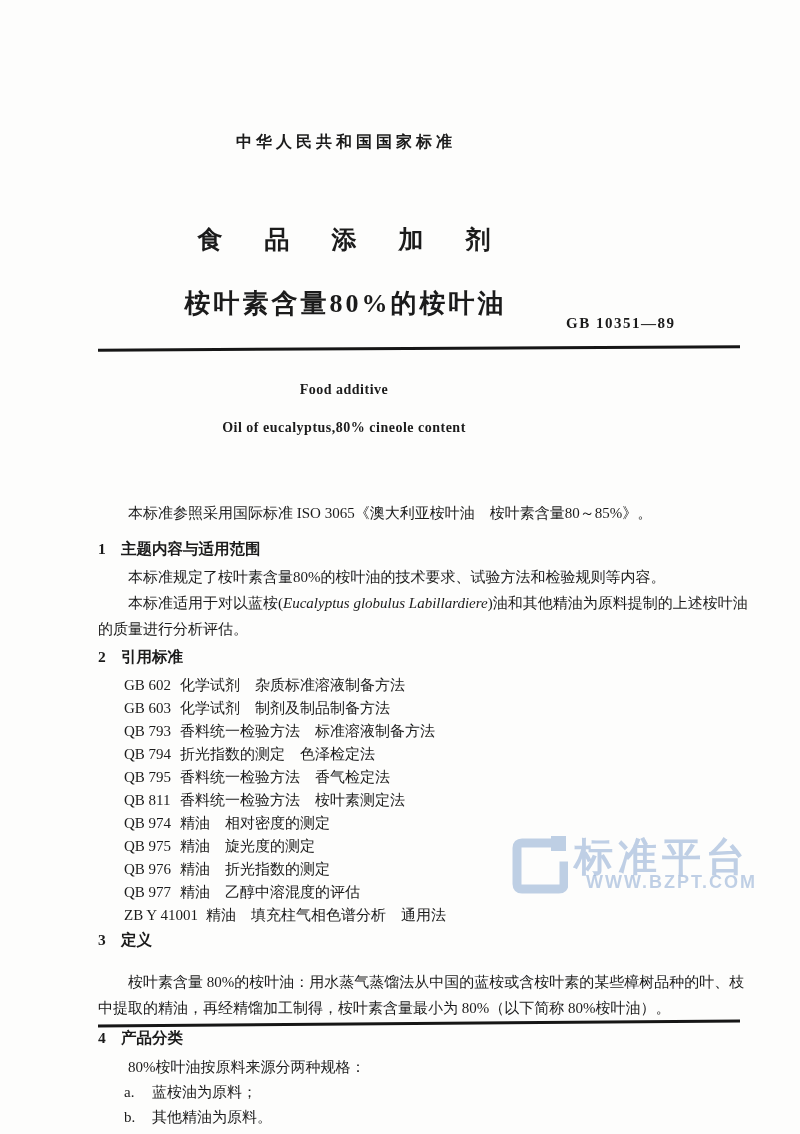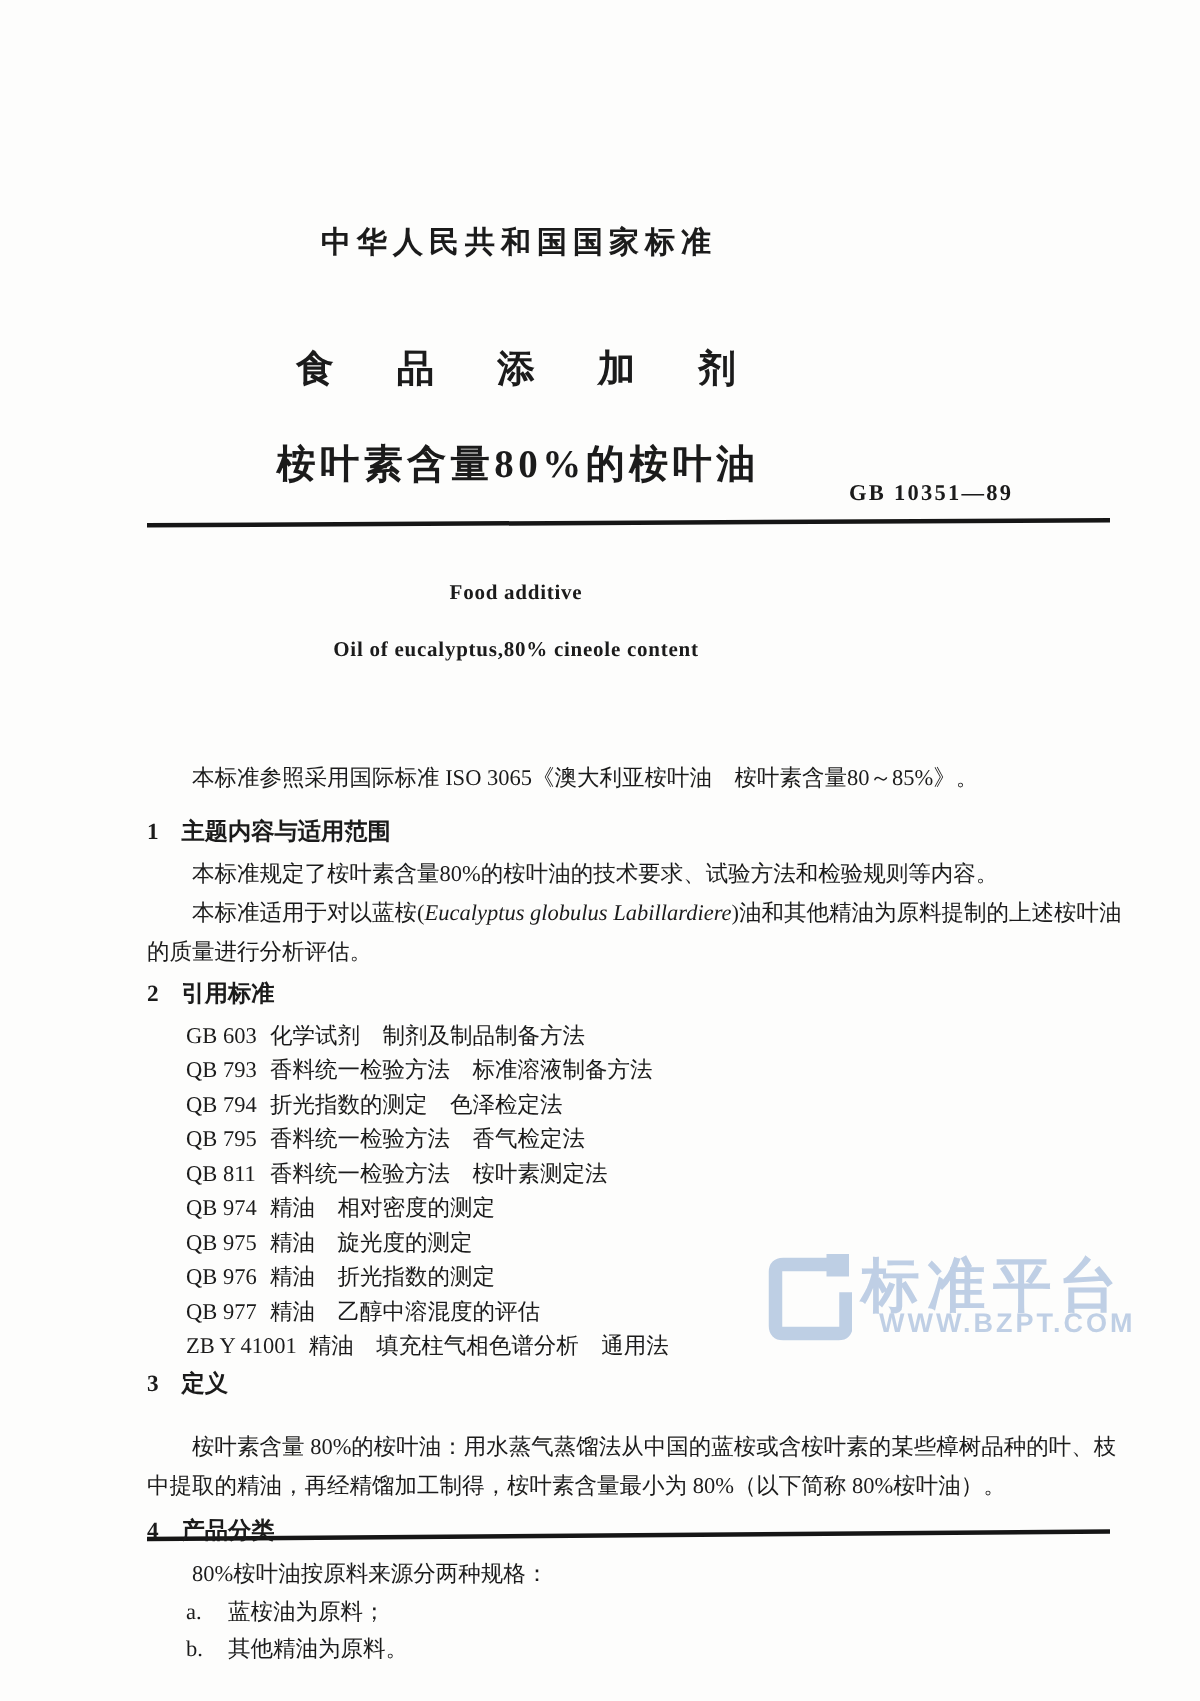--- a/index.html
+++ b/index.html
@@ -6,21 +6,21 @@
   .page{
     position:relative;
     width:800px;height:1134px;
     background:#fdfdfc;
     font-family:"Liberation Serif","DejaVu Serif",serif;
     color:#1b1b1b;
     overflow:hidden;
   }
   
   .hdr-line{position:absolute;left:98px;width:492px;text-align:center;font-weight:bold;white-space:nowrap;}
-  .org-line{top:148px;font-size:20px;letter-spacing:4px;text-indent:4px;}
+  .org-line{top:132px;font-size:16px;letter-spacing:4px;text-indent:4px;}
   .title-main{top:202px;font-size:25px;letter-spacing:42px;text-indent:42px;}
   .title-sub{top:232px;font-size:26px;letter-spacing:3px;text-indent:3px;}
   .std-number{position:absolute;left:566px;top:226px;font-size:15px;font-weight:bold;letter-spacing:1.5px;white-space:nowrap;}
   .title-en1{top:276px;font-size:14px;letter-spacing:.5px;}
   .title-en2{top:298px;font-size:14px;letter-spacing:.5px;}
   
   .rule{position:absolute;left:98px;width:642px;height:3px;background:#161616;}
   .rule-top{top:347px;transform:rotate(-0.3deg);}
   .rule-bottom{top:1022px;transform:rotate(-0.45deg);}
   
@@ -74,20 +74,21 @@
   <div class="doc-body above">
 
     <p class="p-ind">本标准参照采用国际标准 ISO 3065《澳大利亚桉叶油　桉叶素含量80～85%》。</p>
 
     <p class="h-sec h1"><span class="sec-num">1</span><span>主题内容与适用范围</span></p>
     <p class="p-ind p1">本标准规定了桉叶素含量80%的桉叶油的技术要求、试验方法和检验规则等内容。</p>
     <p class="p-ind"><span>本标准适用于对以蓝桉(</span><span class="latin">Eucalyptus globulus</span><span class="latin"> Labillardiere</span><span>)油和其他精油为原料提制的上述桉叶油的质量进行分析评估。</span></p>
 
     <p class="h-sec h2"><span class="sec-num">2</span><span>引用标准</span></p>
     <ul class="ref-list">
+      <li><span class="ref-code">GB 602</span><span>化学试剂　杂质标准溶液制备方法</span></li>
       <li><span class="ref-code">GB 603</span><span>化学试剂　制剂及制品制备方法</span></li>
       <li><span class="ref-code">QB 793</span><span>香料统一检验方法　标准溶液制备方法</span></li>
       <li><span class="ref-code">QB 794</span><span>折光指数的测定　色泽检定法</span></li>
       <li><span class="ref-code">QB 795</span><span>香料统一检验方法　香气检定法</span></li>
       <li><span class="ref-code">QB 811</span><span>香料统一检验方法　桉叶素测定法</span></li>
       <li><span class="ref-code">QB 974</span><span>精油　相对密度的测定</span></li>
       <li><span class="ref-code">QB 975</span><span>精油　旋光度的测定</span></li>
       <li><span class="ref-code">QB 976</span><span>精油　折光指数的测定</span></li>
       <li><span class="ref-code">QB 977</span><span>精油　乙醇中溶混度的评估</span></li>
       <li><span class="ref-code">ZB Y 41001</span><span>精油　填充柱气相色谱分析　通用法</span></li>

